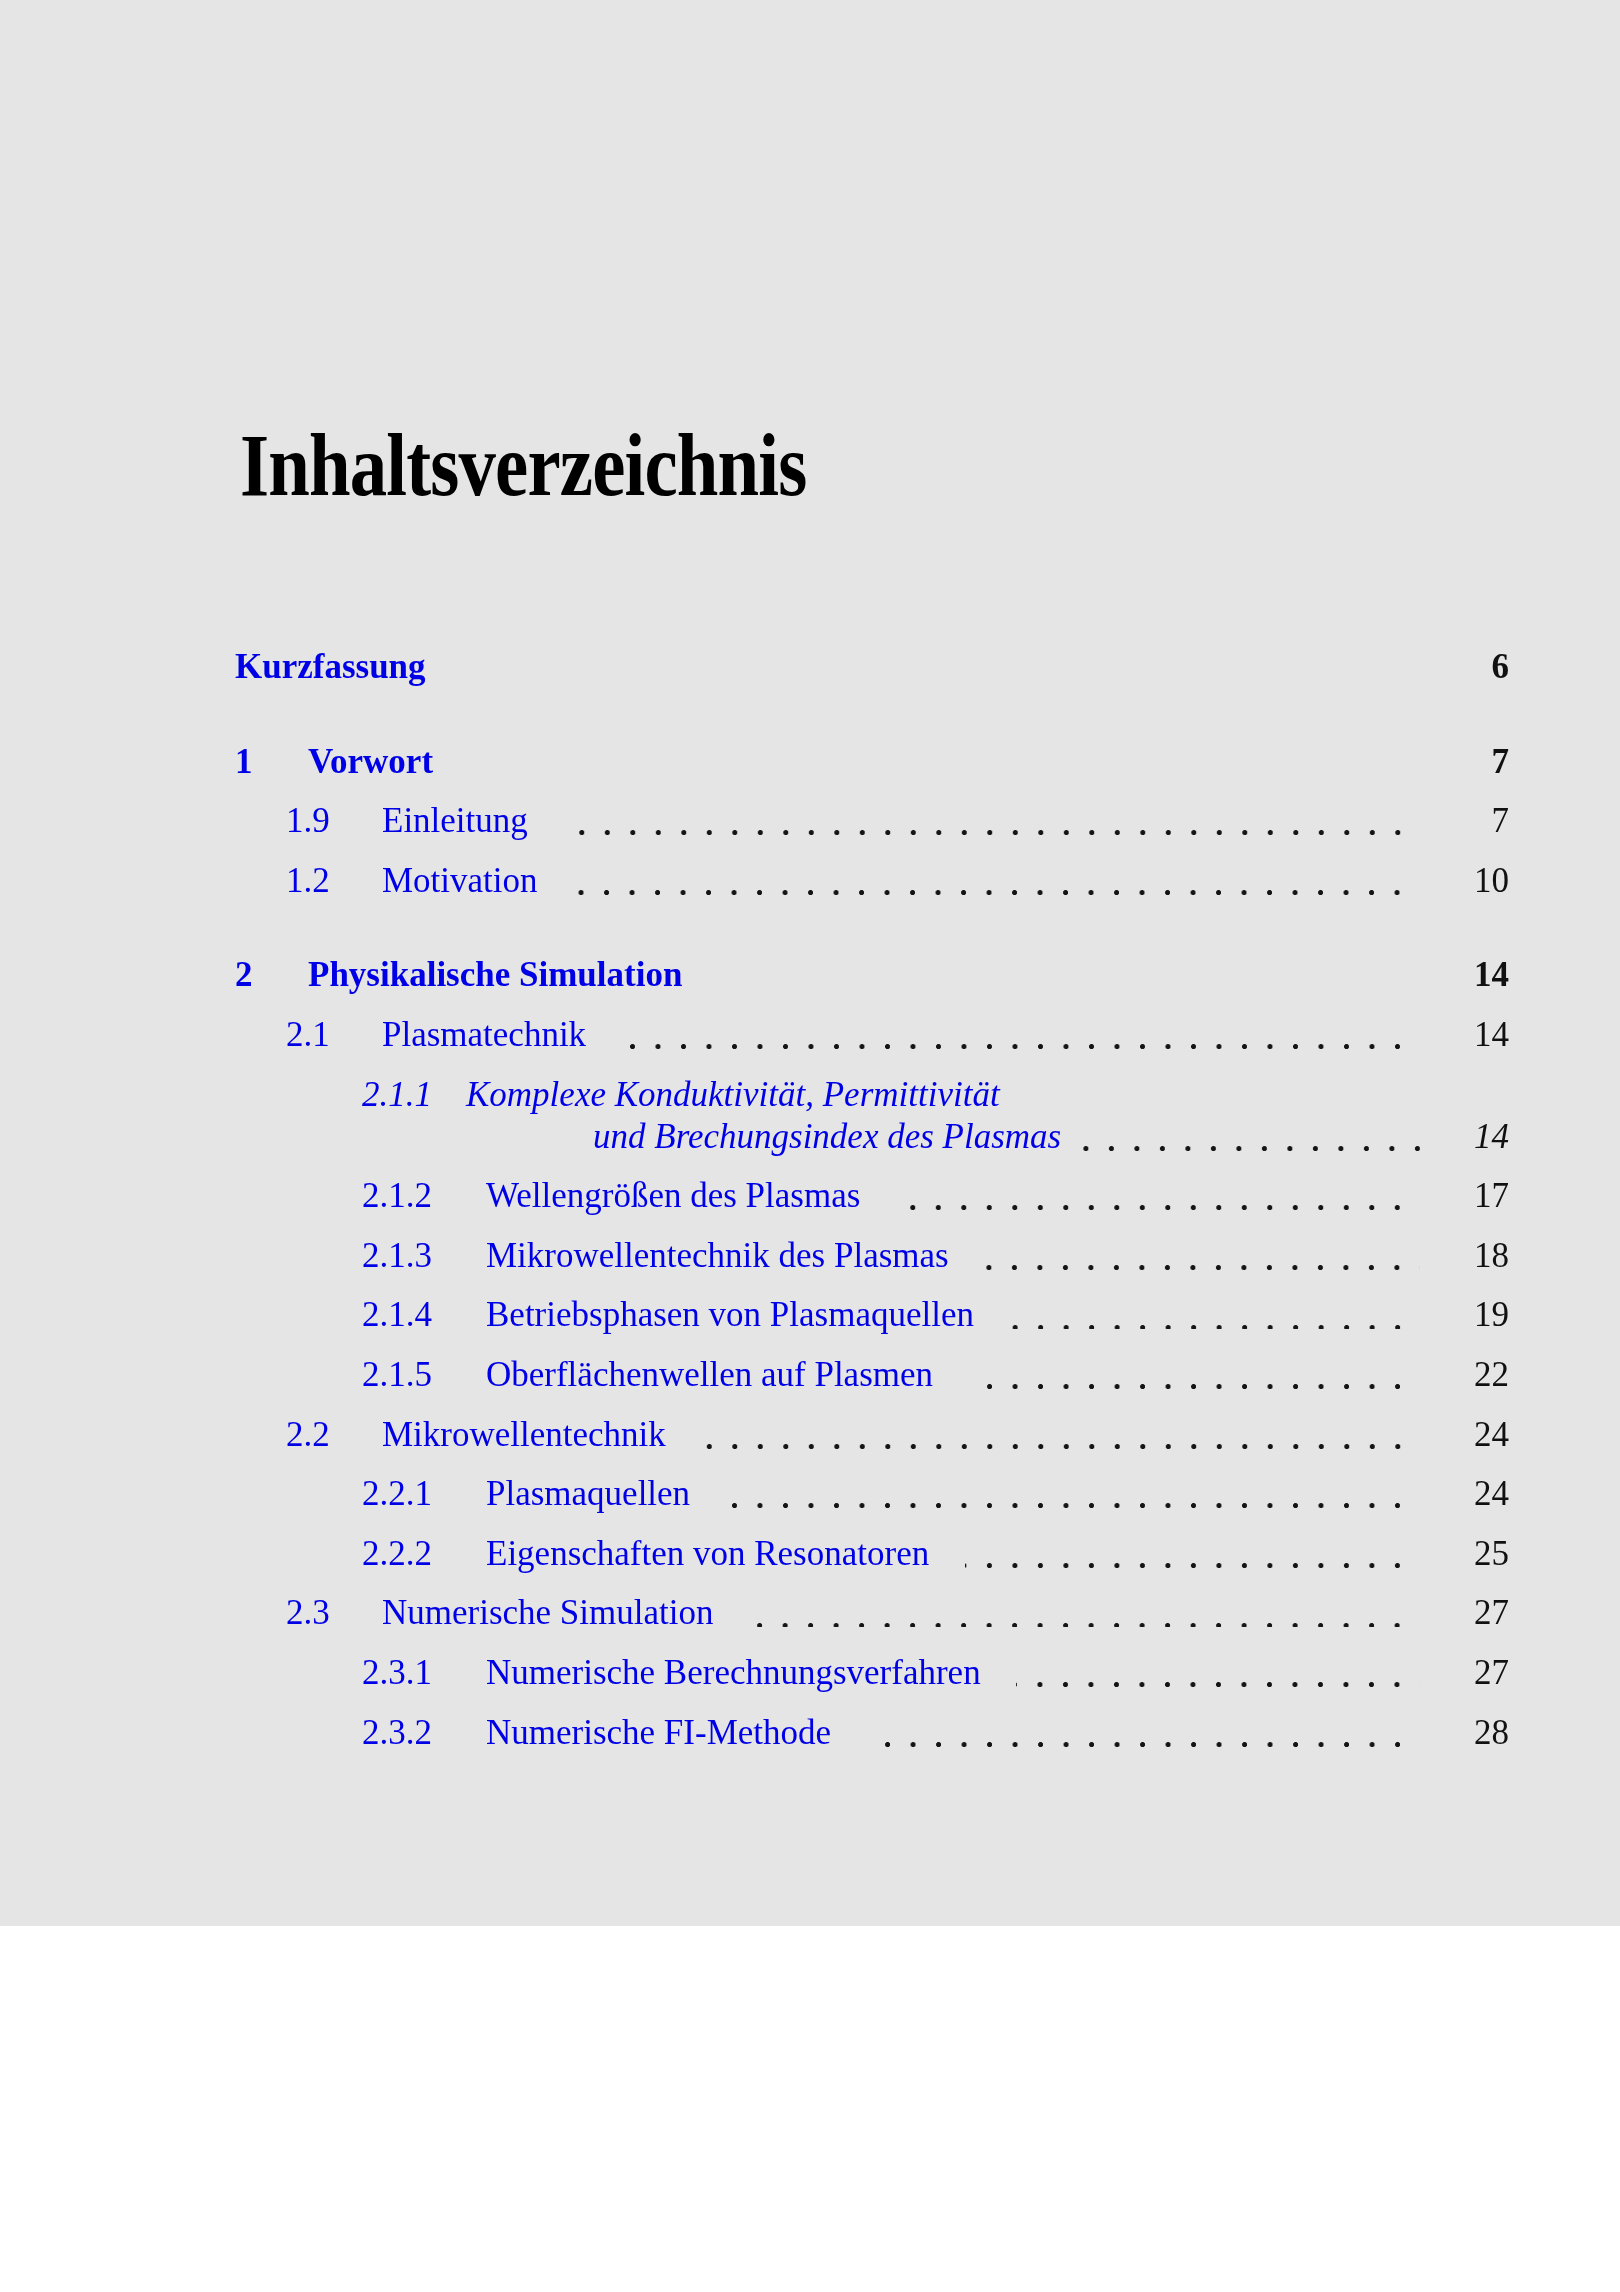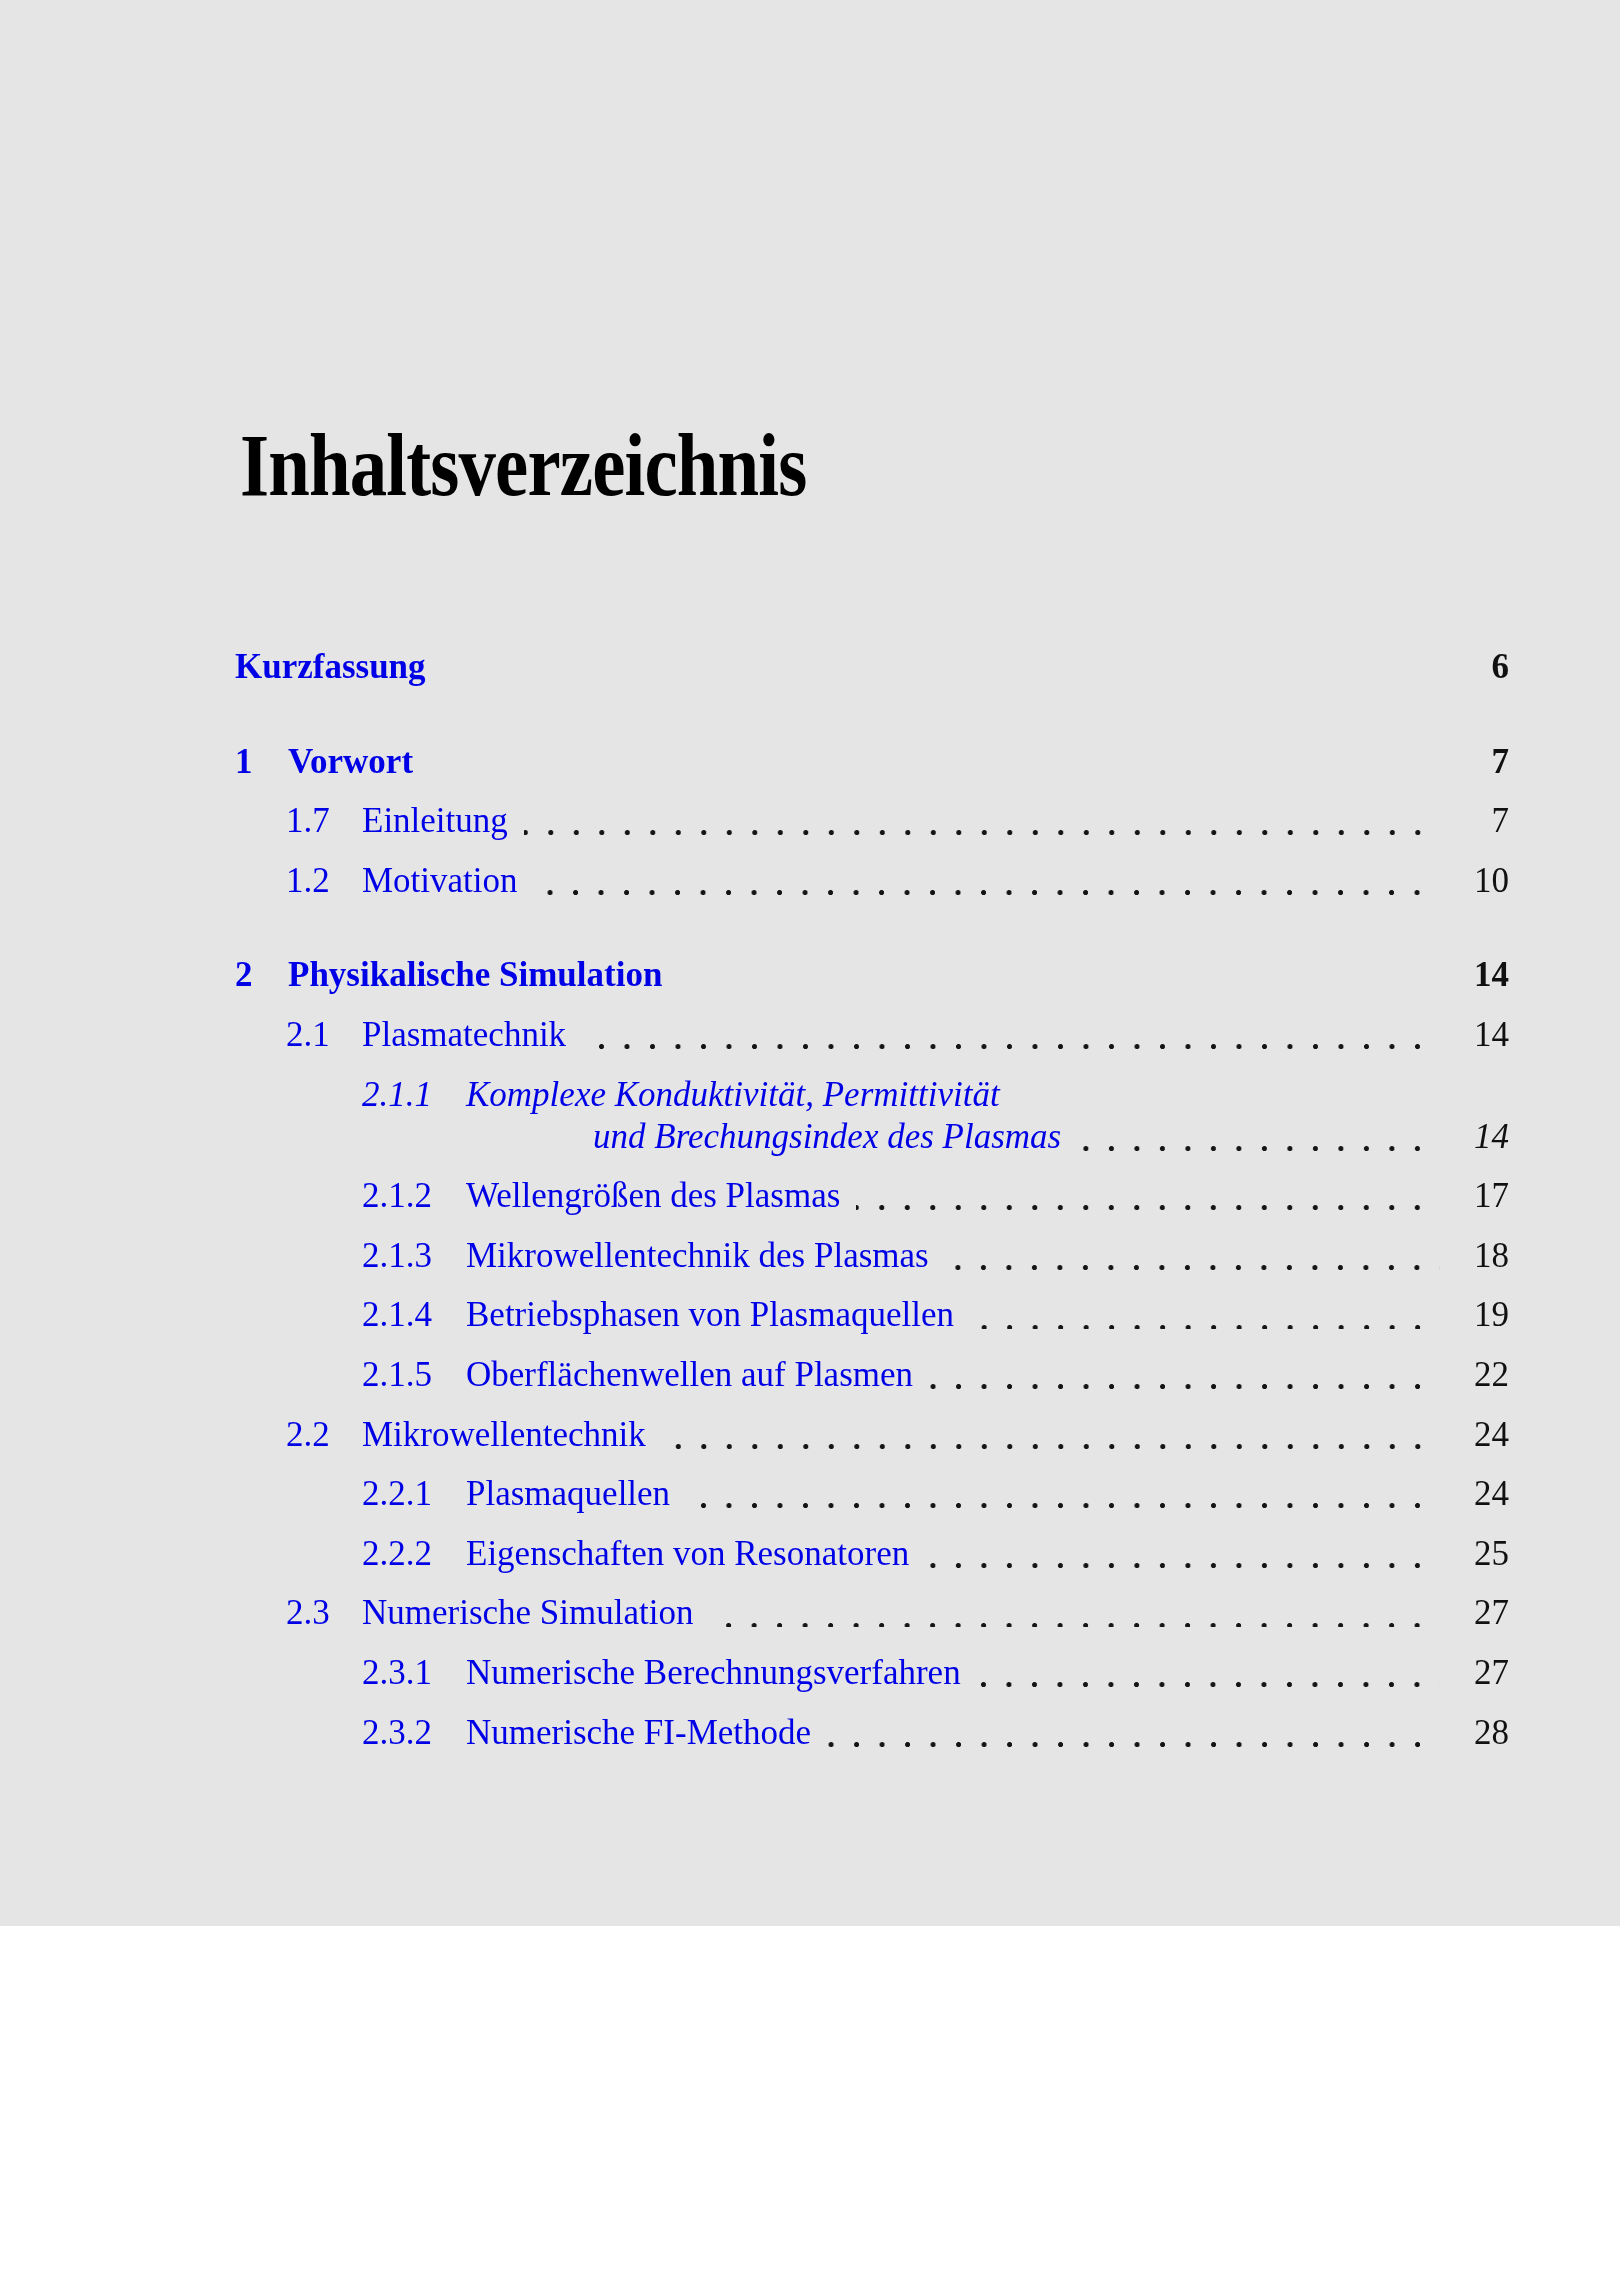--- a/index.html
+++ b/index.html
@@ -38,20 +38,21 @@
     display: flex;
     flex-direction: column;
     font-size: 35px;
   }
   .row {
     display: flex;
     align-items: baseline;
     line-height: 42px;
     margin-bottom: 17.6px;
     white-space: nowrap;
+    gap: 20px;
   }
   .row2 {           
     margin-bottom: 17.6px;
     font-style: italic;
   }
   .row2 .line {
     display: flex;
     align-items: baseline;
     line-height: 42px;
     white-space: nowrap;
@@ -111,21 +112,21 @@
         <span class="spacer"></span>
         <span class="pagenum">6</span>
       </div>
       <div class="row r-chapter">
         <span class="link num-chapter">1</span>
         <span class="link">Vorwort</span>
         <span class="spacer"></span>
         <span class="pagenum">7</span>
       </div>
       <div class="row r-section pad-section">
-        <span class="link num-section">1.7</span>
+        <span class="link num-section">1.9</span>
         <span class="link">Einleitung</span>
         <span class="dots"></span>
         <span class="pagenum">7</span>
       </div>
       <div class="row r-section pad-section">
         <span class="link num-section">1.2</span>
         <span class="link">Motivation</span>
         <span class="dots"></span>
         <span class="pagenum">10</span>
       </div>

